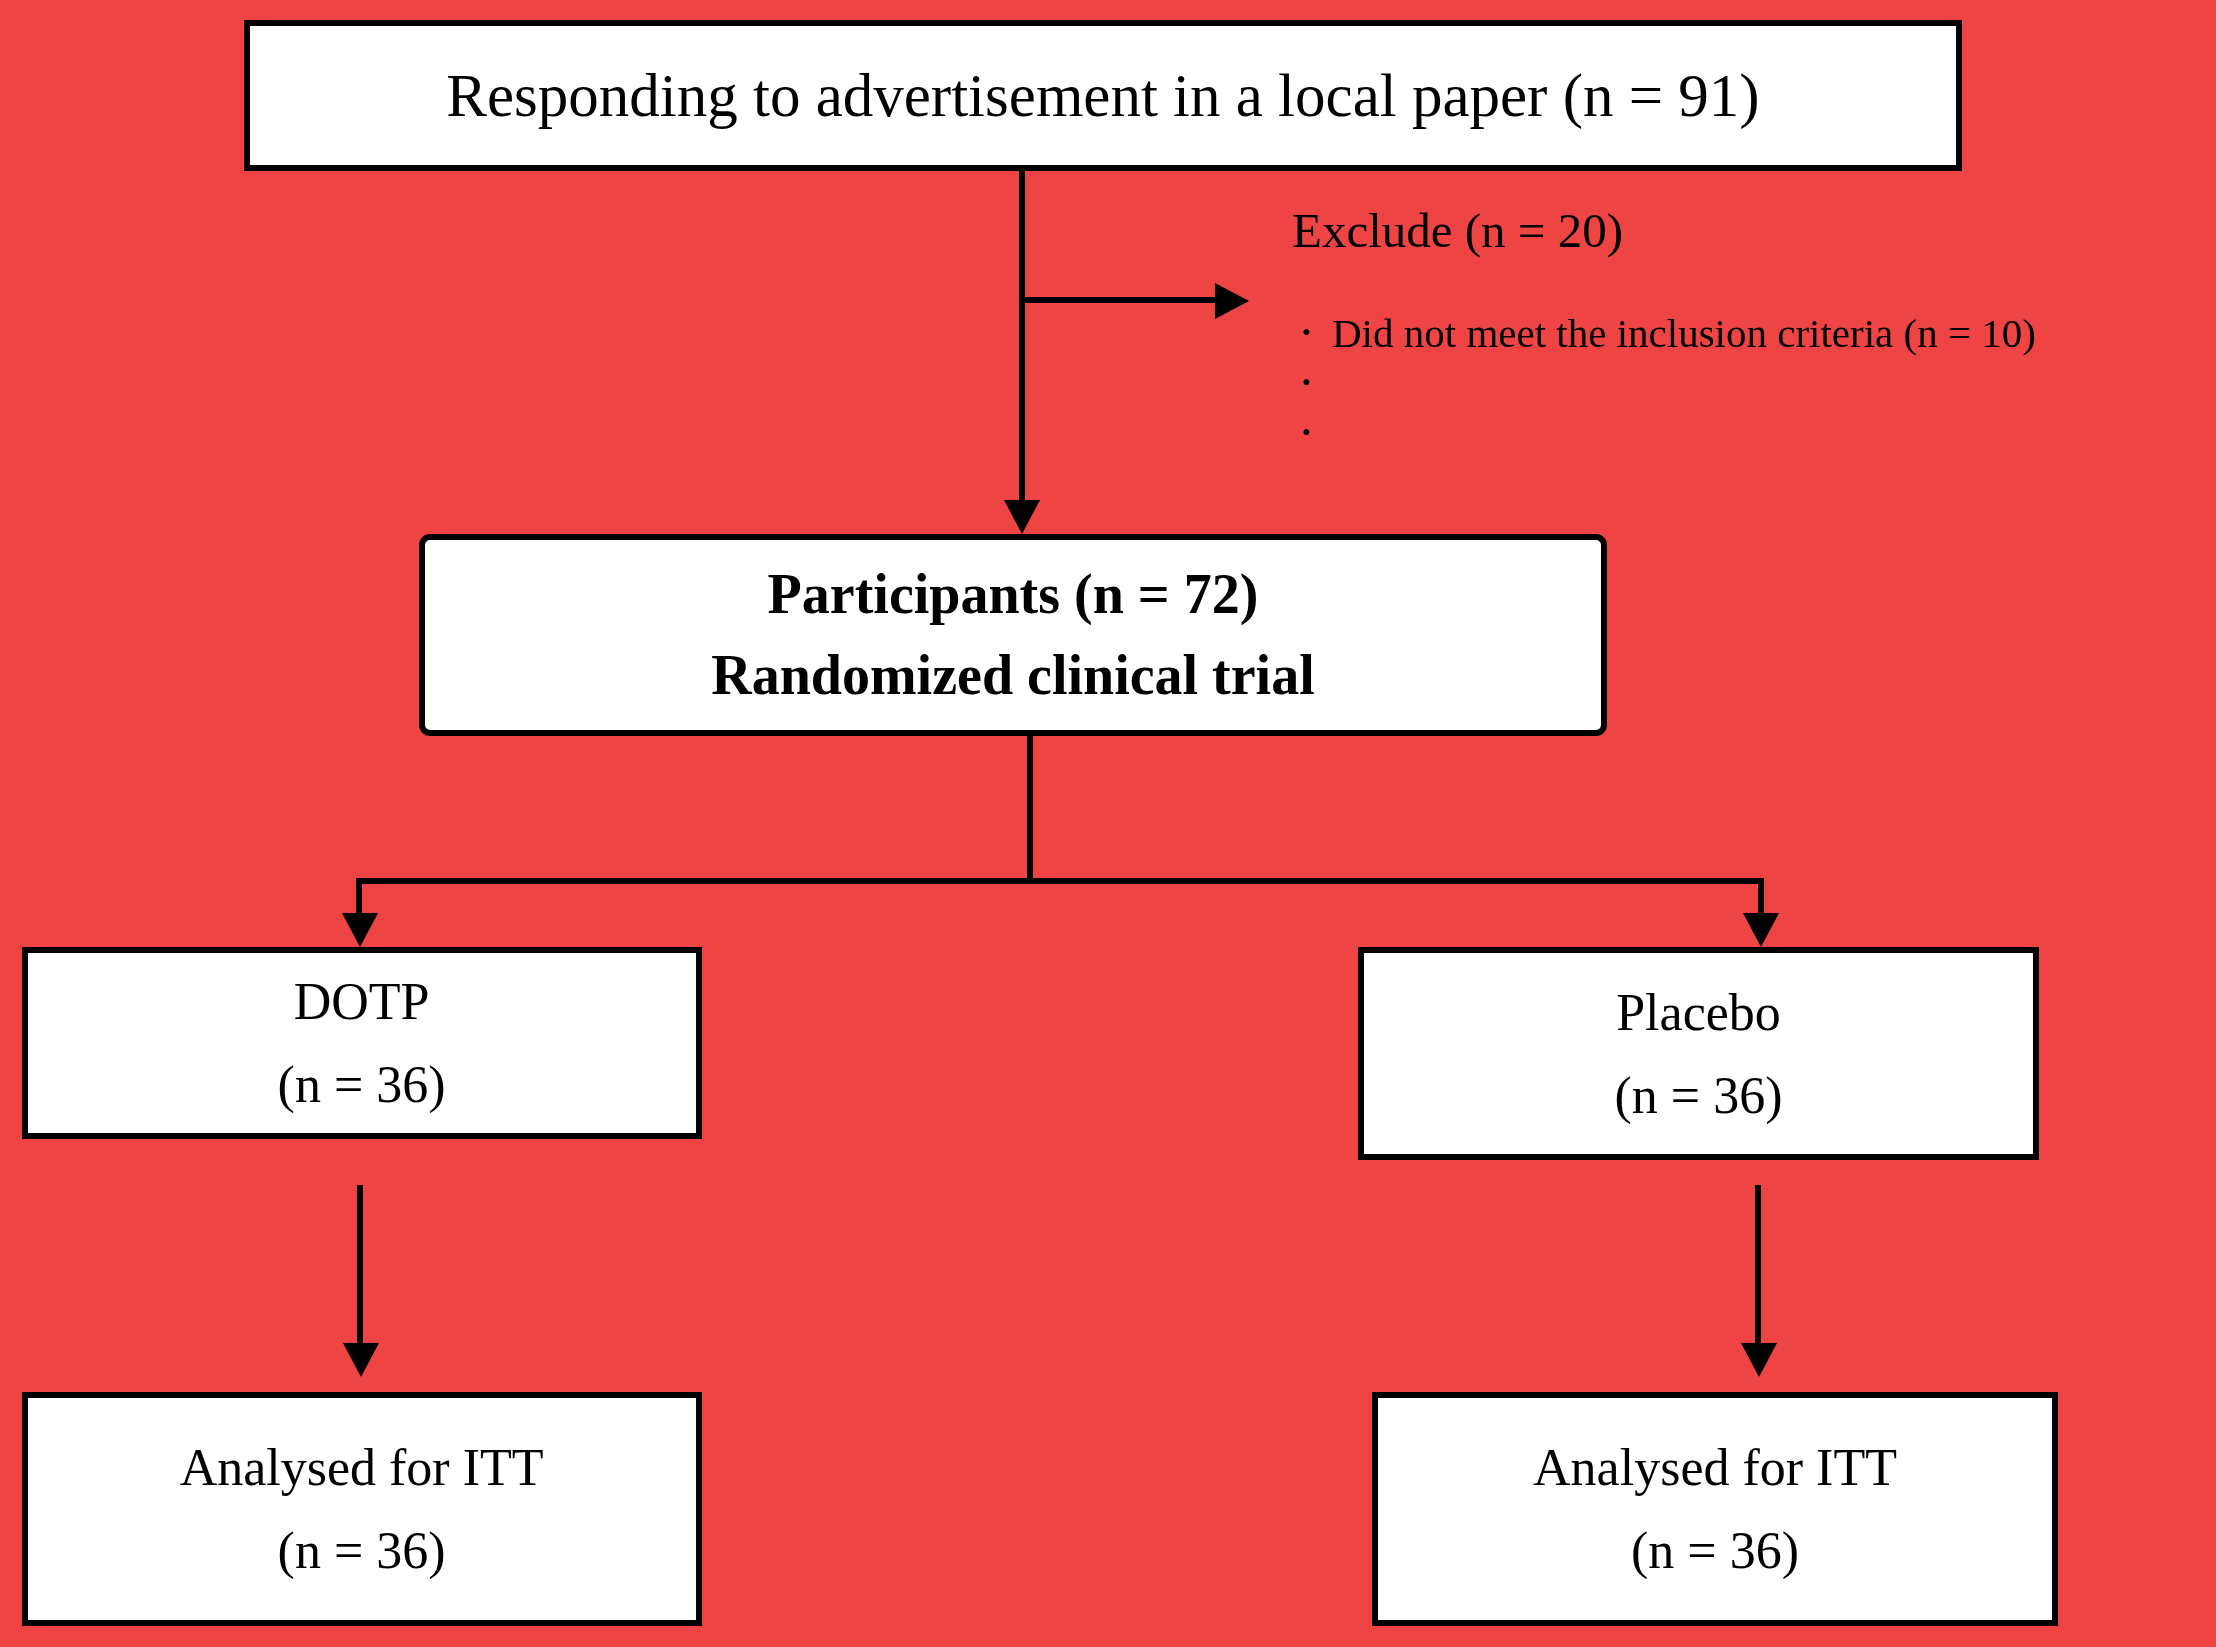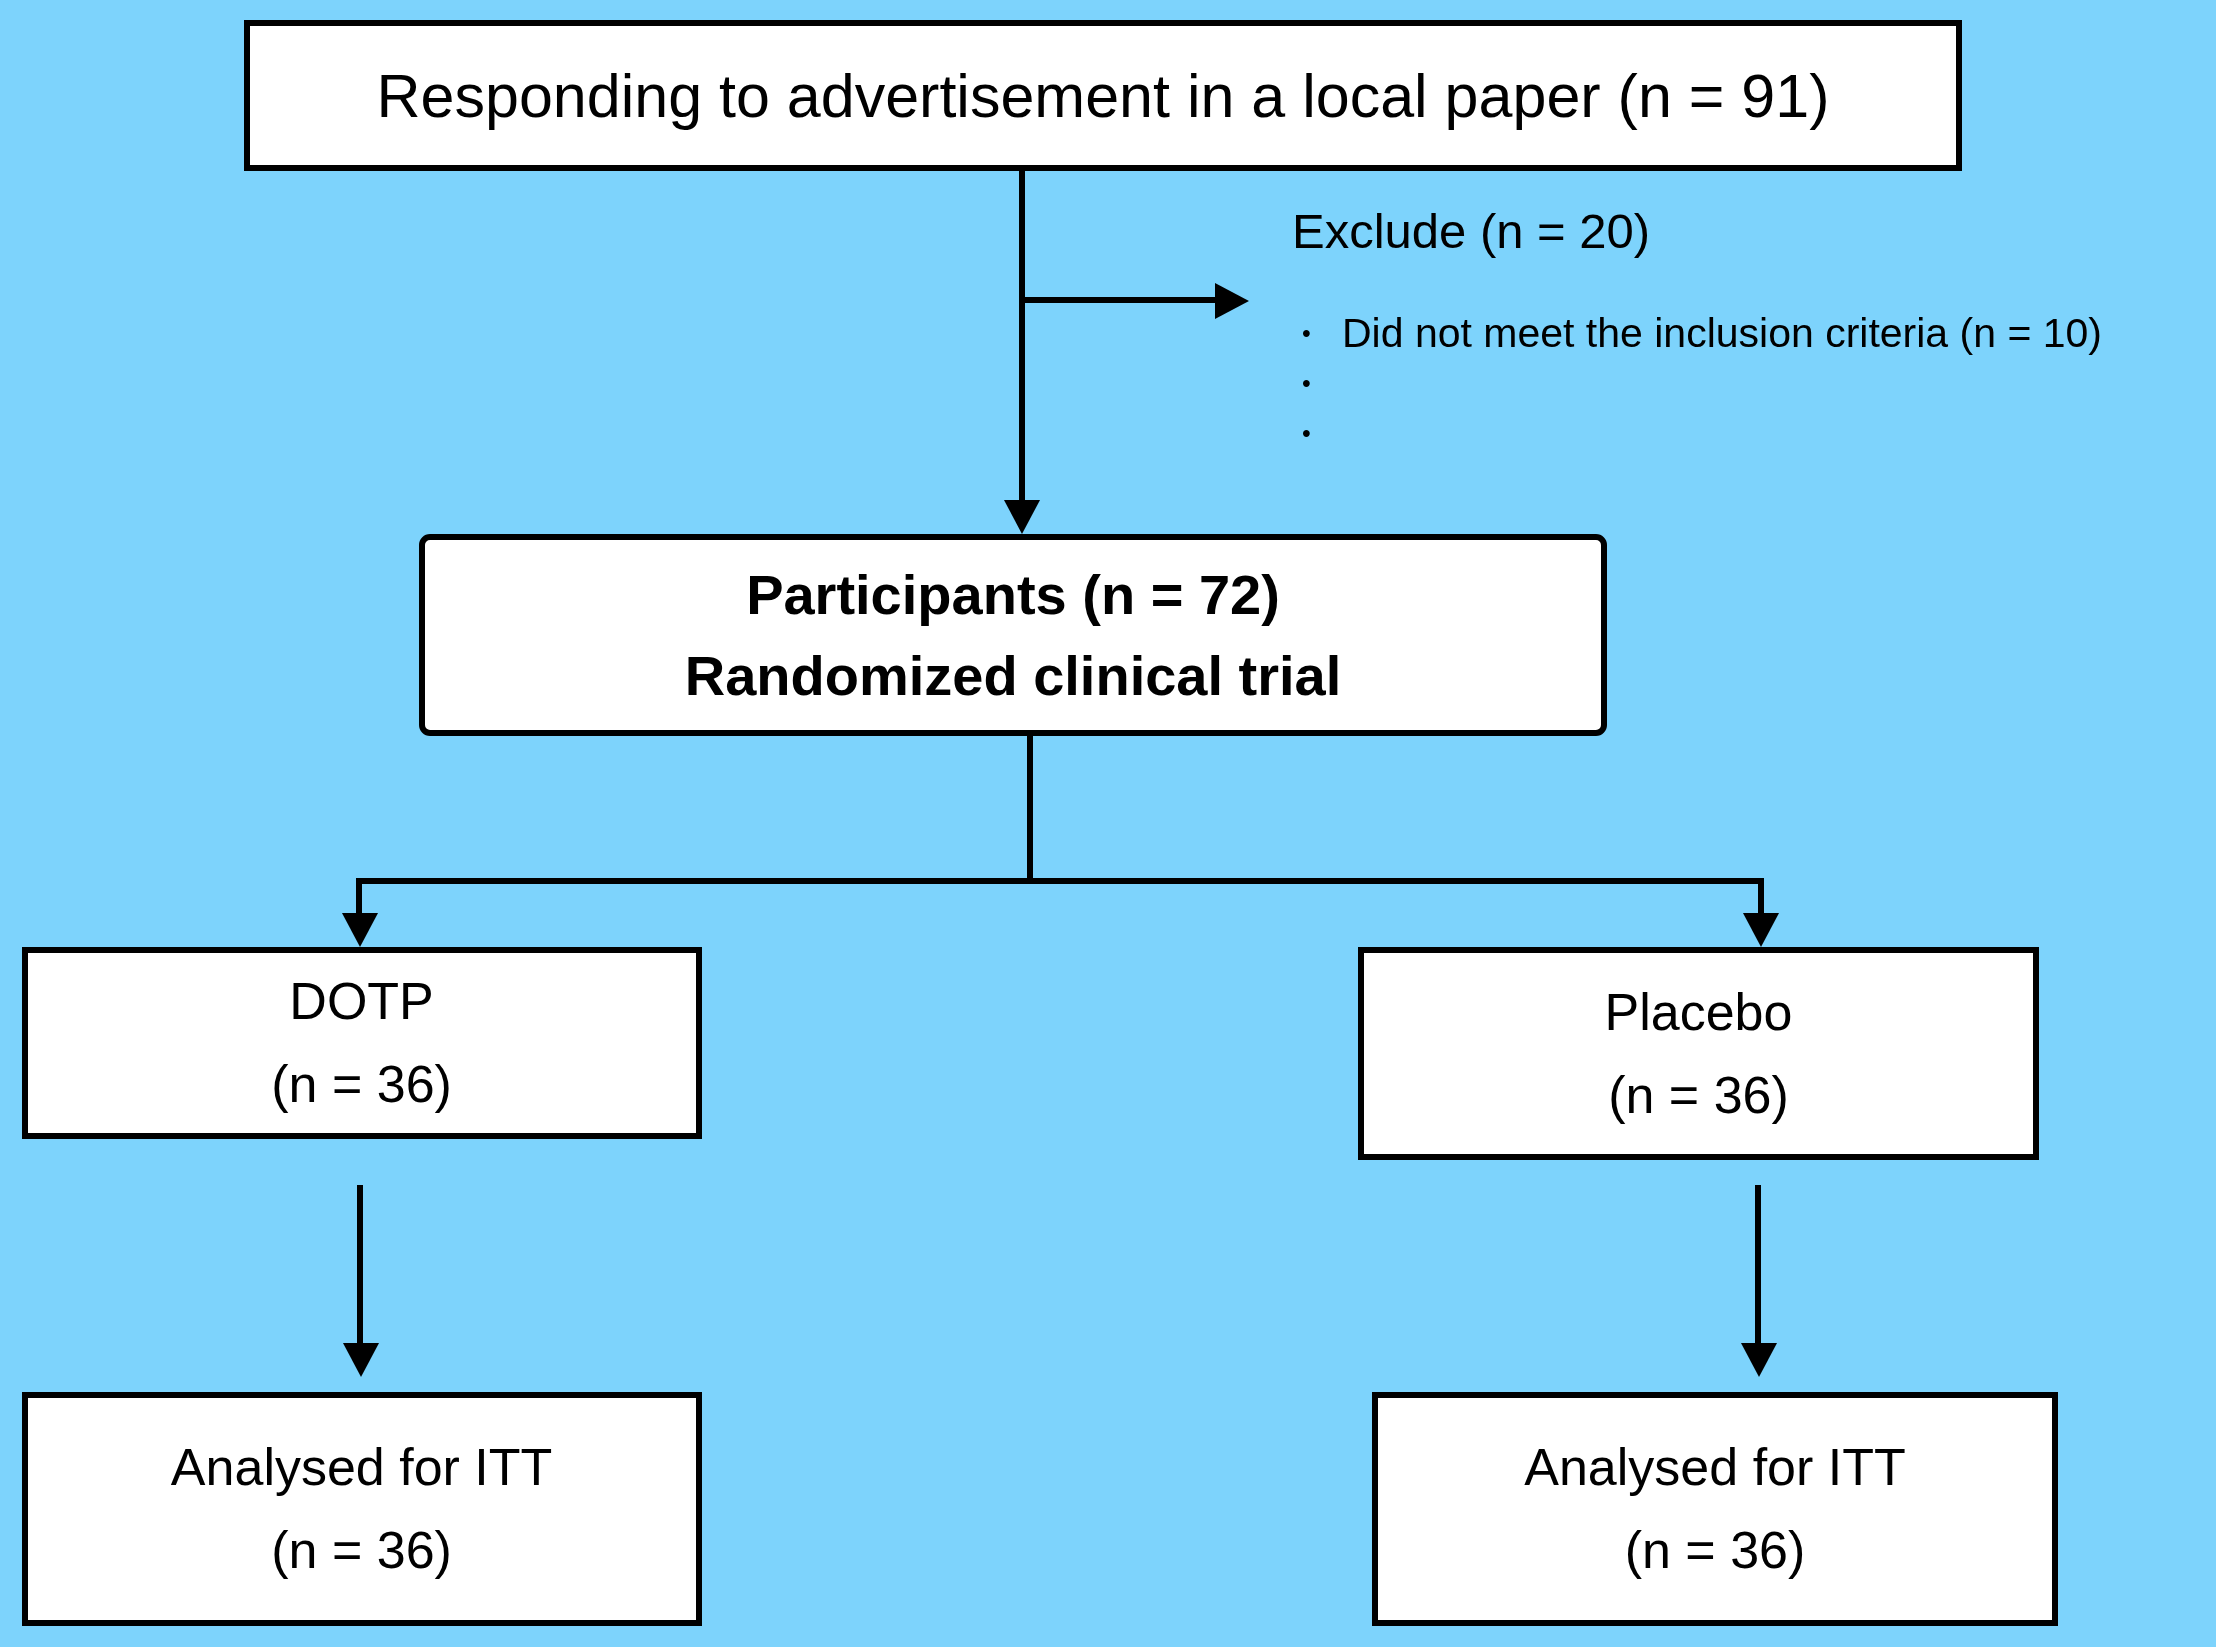--- a/index.html
+++ b/index.html
@@ -1,21 +1,21 @@
 <!DOCTYPE html>
 <html style="font-size:14.4px"><head>
 <meta charset="utf-8">
 <style>
   html, body { margin: 0; padding: 0; background: #ffffff; }
   .canvas {
     position: relative;
     width: 2216px;
     height: 1647px;
-    background: #7dd3fc;
-    font-family: Liberation Sans, sans-serif;
+    background: #ef4444;
+    font-family: Liberation Serif, serif;
     color: #000000;
     overflow: hidden;
   }
   .box {
     position: absolute;
     box-sizing: border-box;
     border: 6.3px solid #000000;
     background: #ffffff;
     display: flex;
     flex-direction: column;
@@ -65,21 +65,21 @@
     margin: 0; padding: 0; list-style: none;
   }
   .exclude-list li {
     display: flex; align-items: center;
     font-size: 41px; line-height: 50px; white-space: nowrap;
   }
   .exclude-list .dot {
     font-size: 25px; width: 20px; flex: 0 0 auto;
     display: inline-block; text-align: left;
   }
-  .exclude-list .item-text { display: inline-block; margin-left: 20px; }
+  .exclude-list .item-text { display: inline-block; margin-left: 10px; }
 </style>
 </head>
 <body>
 
 <div class="canvas">
 
   <div class="box box-respond">
     <div>Responding to advertisement in a local paper (n = 91)</div>
   </div>
 

